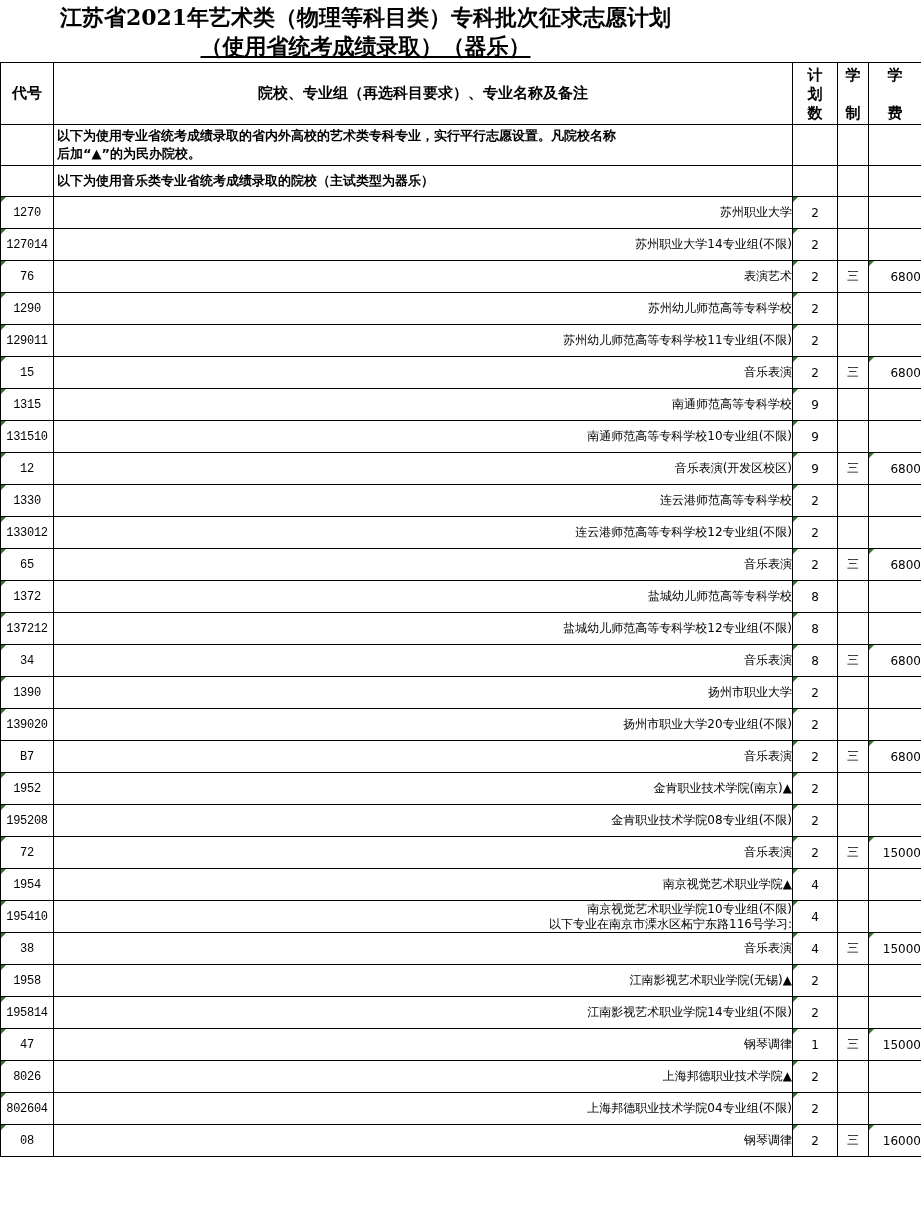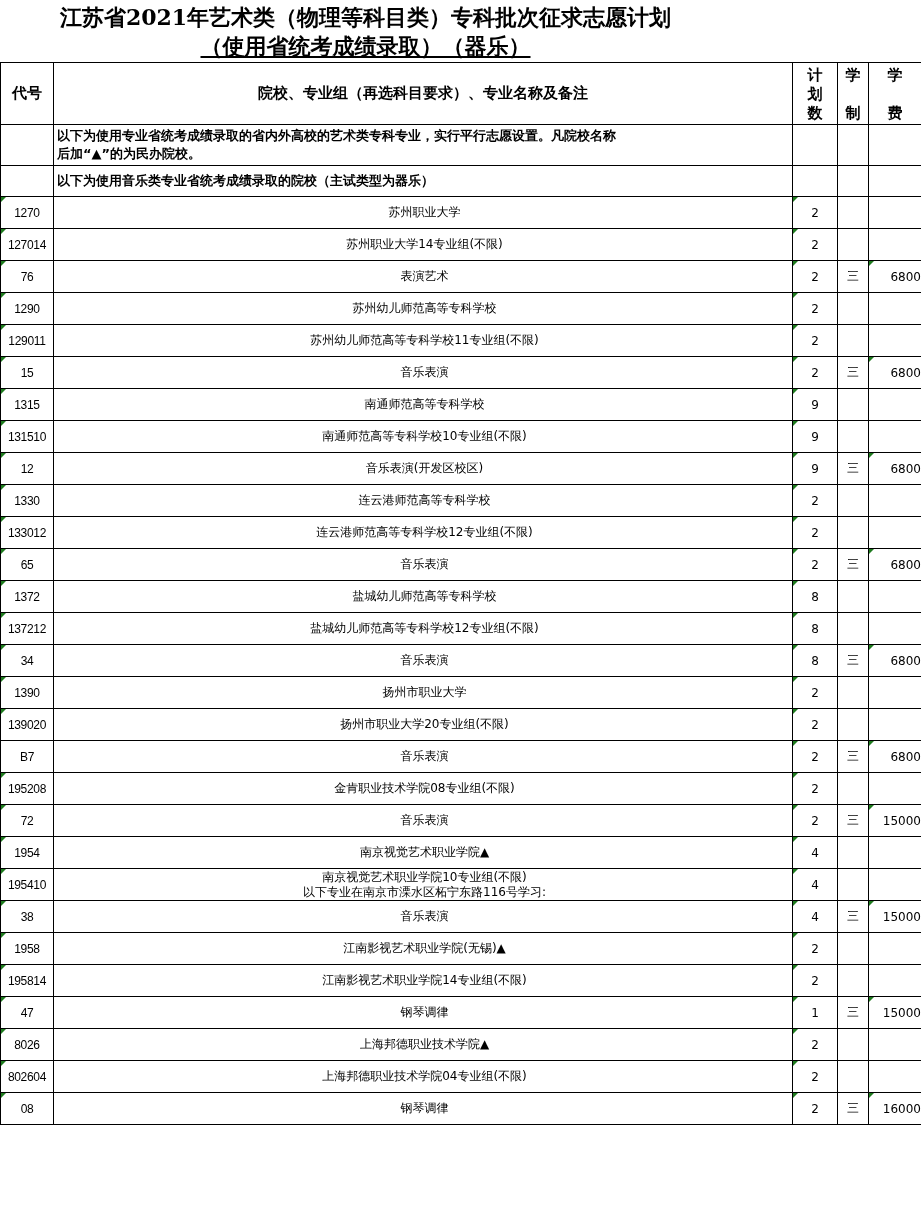--- a/index.html
+++ b/index.html
@@ -16,22 +16,22 @@
   col.c-name { width:739px; }
   col.c-plan { width:45px; }
   col.c-sys  { width:31px; }
   col.c-fee  { width:53px; }
   tr.hdr td { height:61px; font-weight:bold; font-size:15px; text-align:center; }
   .vtxt { display:flex; flex-direction:column; align-items:center; justify-content:space-between; height:56px; line-height:18px; font-size:15px; }
   tr.note td { height:40px; }
   tr.sect td { height:30px; }
   .notetxt { font-weight:bold; font-size:13px; line-height:18px; padding-left:3px; text-align:left; }
   tr.row td { height:31px; font-size:12px; }
-  td.code { text-align:center; font-size:11.5px; font-family:Liberation Sans, sans-serif; letter-spacing:-0.3px; }
-  td.name { text-align:center; padding-left:3px; white-space:nowrap; line-height:15px; }
+  td.code { text-align:center; font-size:11.5px; font-family:Liberation Mono, monospace; letter-spacing:-0.3px; }
+  td.name { text-align:right; padding-left:3px; white-space:nowrap; line-height:15px; }
   td.num  { text-align:center; font-size:12px; }
   td.fee  { text-align:right; font-size:12px; }
   .tri { position:absolute; left:0; top:0; width:0; height:0;
          border-top:5px solid #1e7b1e; border-right:5px solid transparent; }
 </style>
 </head>
 <body>
 
 <div class="title l1">江苏省2021年艺术类（物理等科目类）专科批次征求志愿计划</div>
 <div class="title l2">（使用省统考成绩录取）（器乐）</div>
@@ -241,20 +241,29 @@
       <tr class="row">
         <td class="code"><span>B7</span></td>
         <td class="name">
           <div>音乐表演</div>
         </td>
         <td class="num"><span class="tri"></span><span>2</span></td>
         <td class="num"><span>三</span></td>
         <td class="fee"><span class="tri"></span><span>6800</span></td>
       </tr>
       <tr class="row">
+        <td class="code"><span class="tri"></span><span>1952</span></td>
+        <td class="name">
+          <div>金肯职业技术学院(南京)▲</div>
+        </td>
+        <td class="num"><span class="tri"></span><span>2</span></td>
+        <td class="num"><span></span></td>
+        <td class="fee"><span></span></td>
+      </tr>
+      <tr class="row">
         <td class="code"><span class="tri"></span><span>195208</span></td>
         <td class="name">
           <div>金肯职业技术学院08专业组(不限)</div>
         </td>
         <td class="num"><span class="tri"></span><span>2</span></td>
         <td class="num"><span></span></td>
         <td class="fee"><span></span></td>
       </tr>
       <tr class="row">
         <td class="code"><span class="tri"></span><span>72</span></td>

